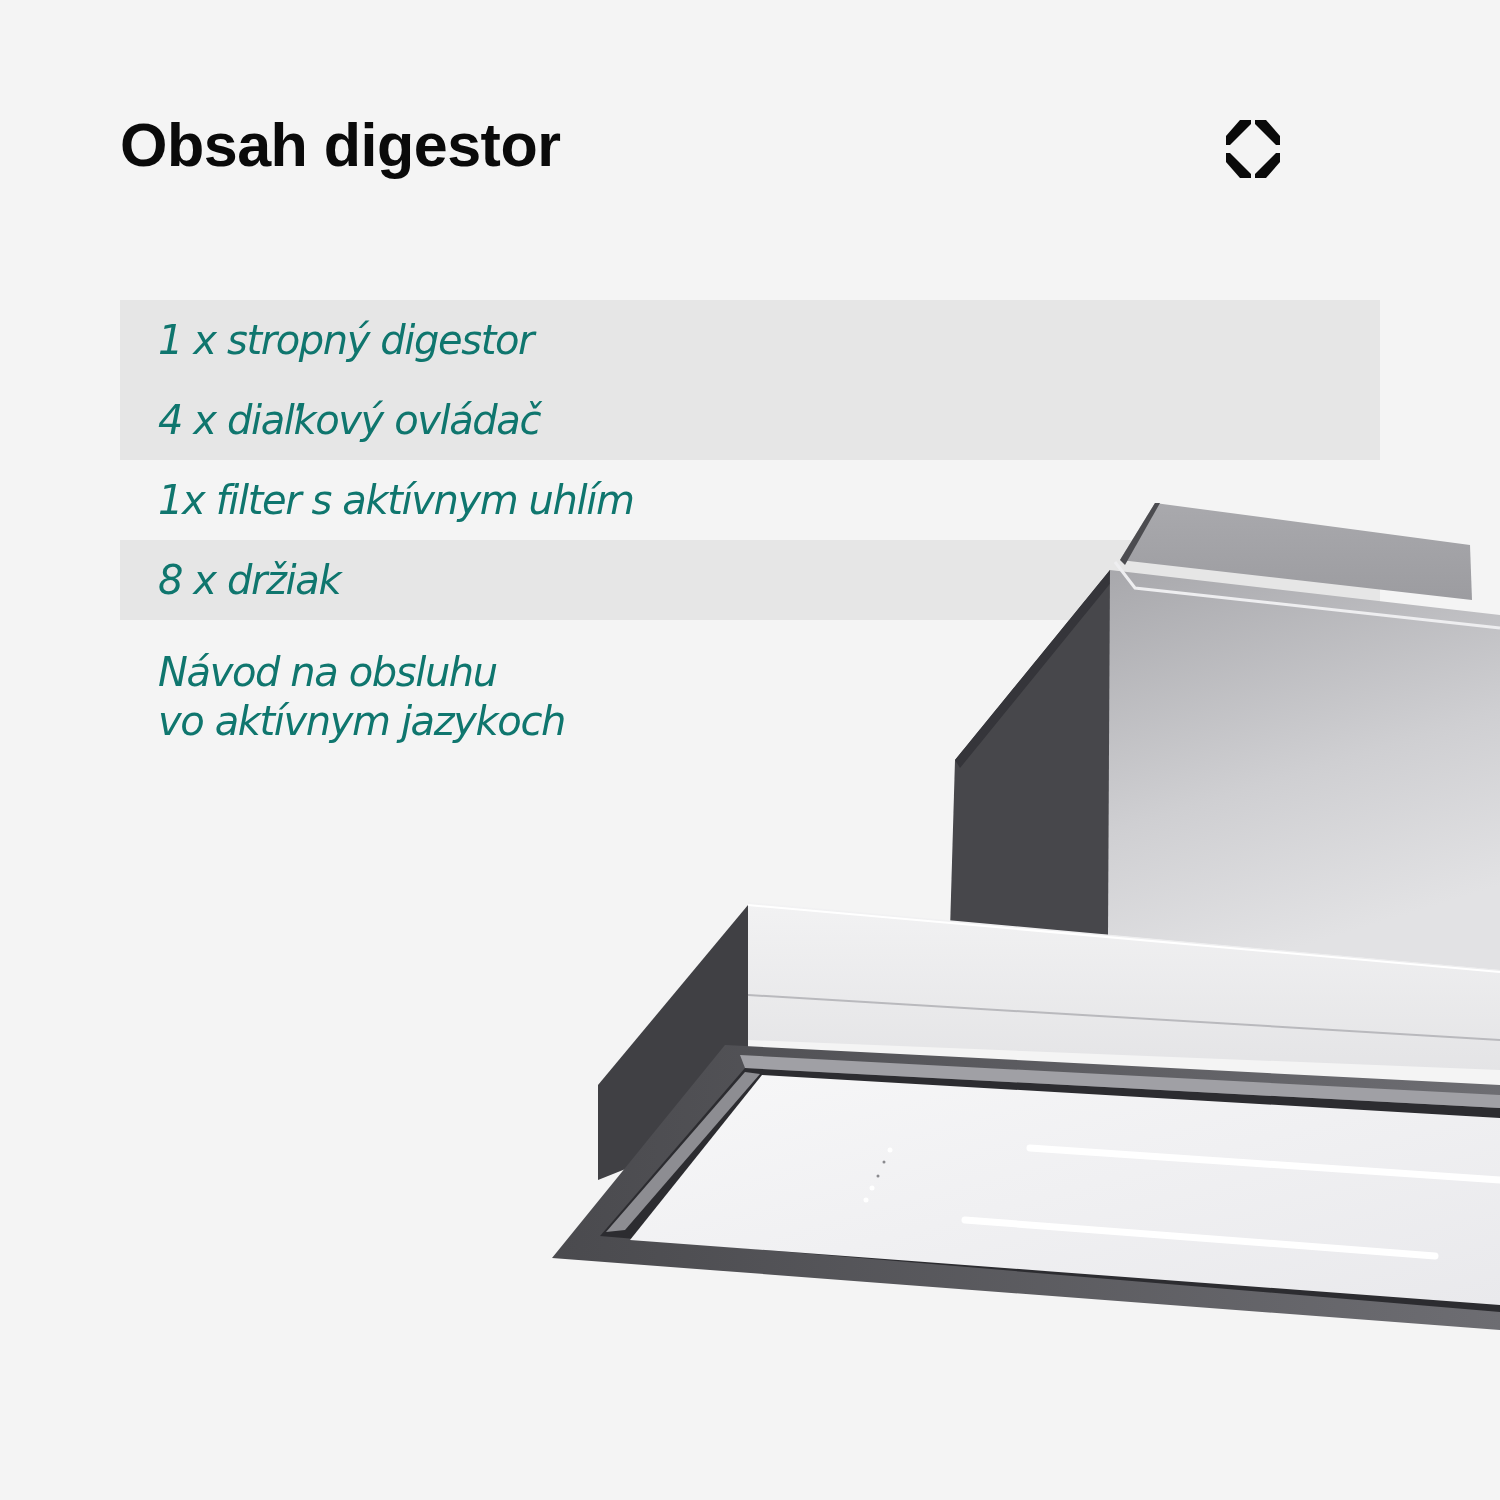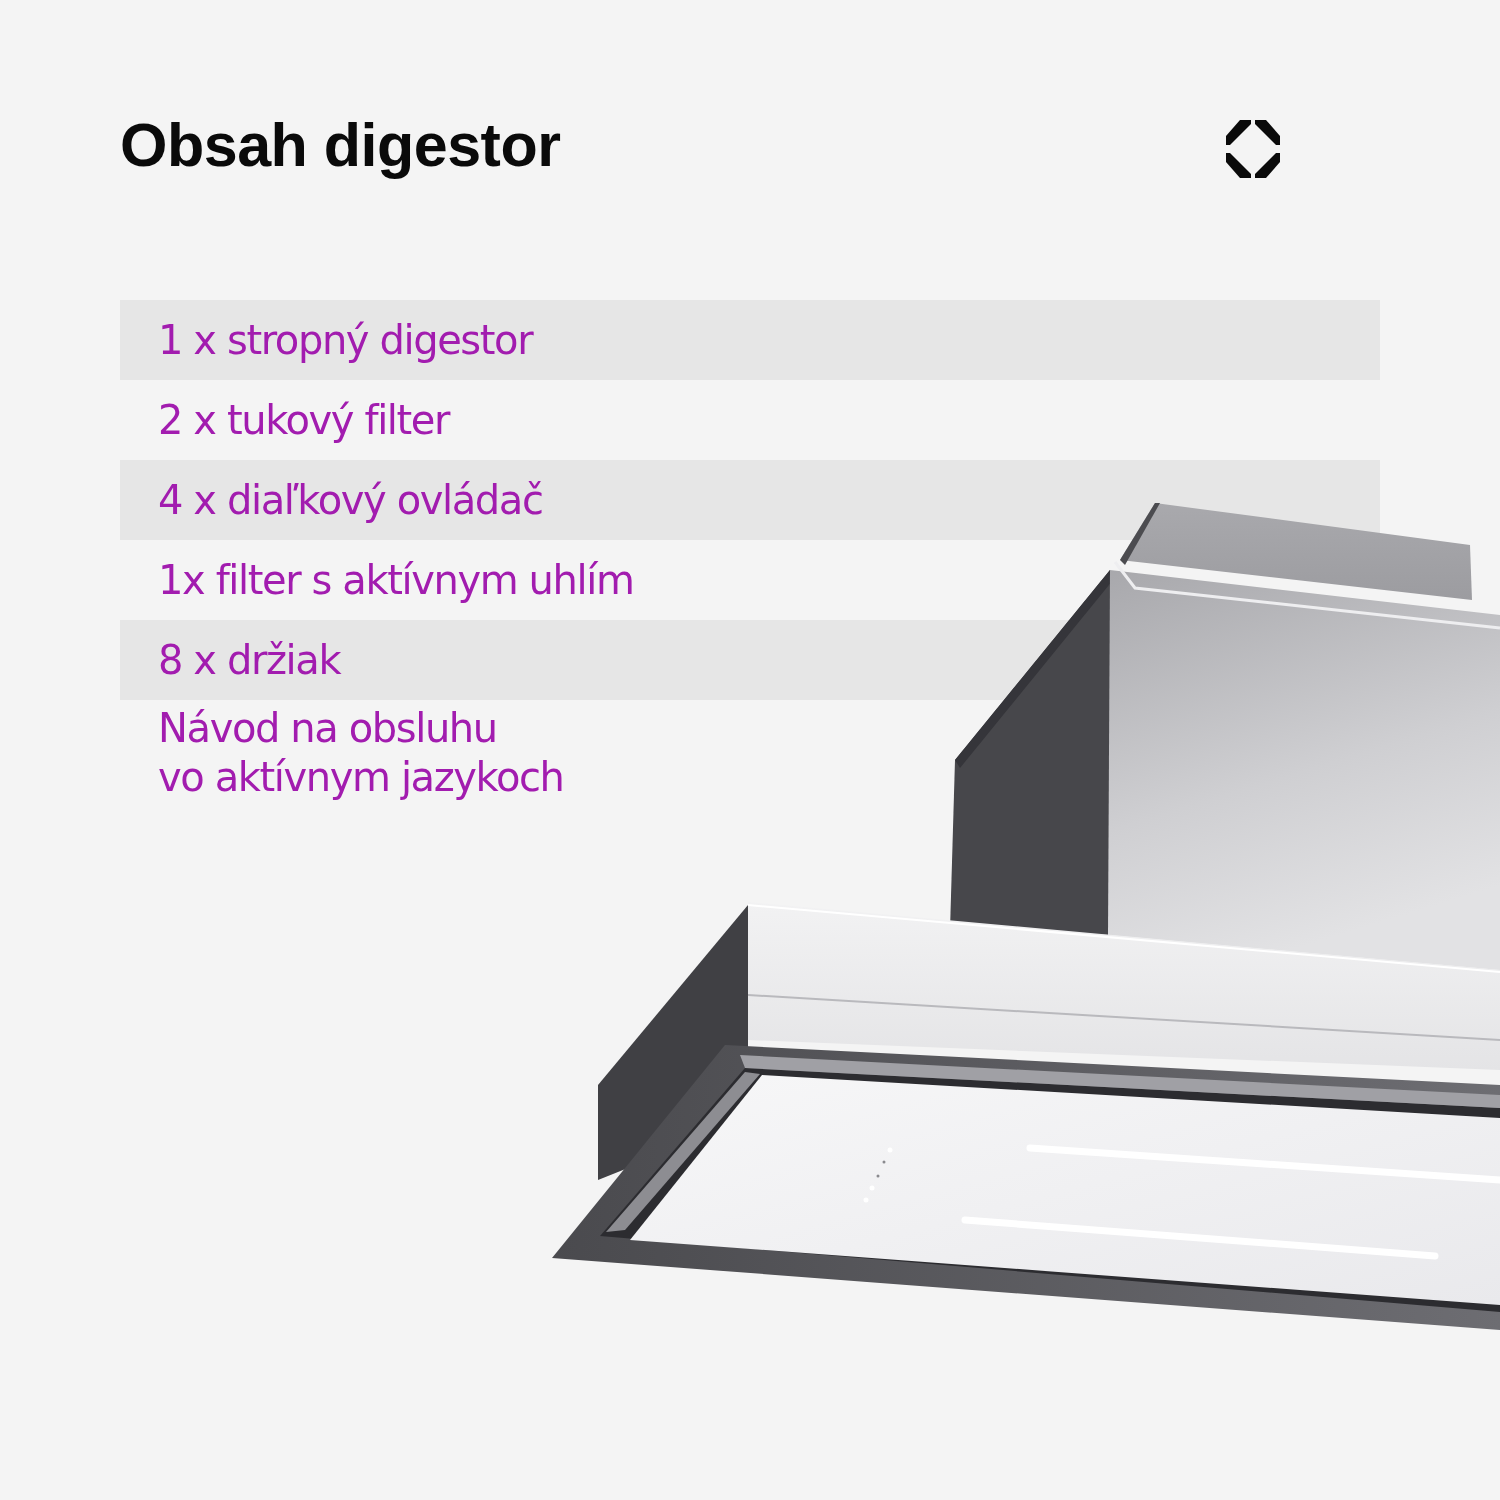--- a/index.html
+++ b/index.html
@@ -25,26 +25,27 @@
       font-size: 45px; font-weight: 400; letter-spacing: 1px;
       color: #0a0a0a; line-height: 48px;
       -webkit-text-stroke: 0.6px #0a0a0a;
     }
     .list { position: absolute; left: 120px; top: 300px; width: 1260px; }
     .row {
       height: 80px; display: flex; align-items: center;
       padding-left: 38px; box-sizing: border-box;
       font-family: "DejaVu Sans", sans-serif;
       font-size: 40px; font-weight: 400; letter-spacing: -1.4px;
-      color: #a21caf;
+      color: #0f766e;
+      font-style: italic;
     }
     .row.shaded { background: #e6e6e6; }
     .row.multi {
       height: auto; flex-direction: column; align-items: flex-start;
-      padding-top: 4px; line-height: 49px;
+      padding-top: 28px; line-height: 49px;
     }
     .hood {
       position: absolute; left: 0; top: 0; width: 1500px; height: 1500px;
       pointer-events: none;
     }
   </style>
 </head>
 <body>
 
 <h1 class="title">Obsah digestor</h1>
@@ -56,23 +57,20 @@
       <polygon points="33,2 44,2 58,18 58,27 54,27 33,6" fill="#0a0a0a"></polygon>
       <polygon points="4,35 8,35 29,56 29,60 18,60 4,44" fill="#0a0a0a"></polygon>
       <polygon points="54,35 58,35 58,44 44,60 33,60 33,56" fill="#0a0a0a"></polygon>
     </svg>
   </span>
 </div>
 
 <div class="list">
   <div class="row shaded">
     <span>1 x stropný digestor</span>
-  </div>
-  <div class="row">
-    <span>2 x tukový filter</span>
   </div>
   <div class="row shaded">
     <span>4 x diaľkový ovládač</span>
   </div>
   <div class="row">
     <span>1x filter s aktívnym uhlím</span>
   </div>
   <div class="row shaded">
     <span>8 x držiak</span>
   </div>

